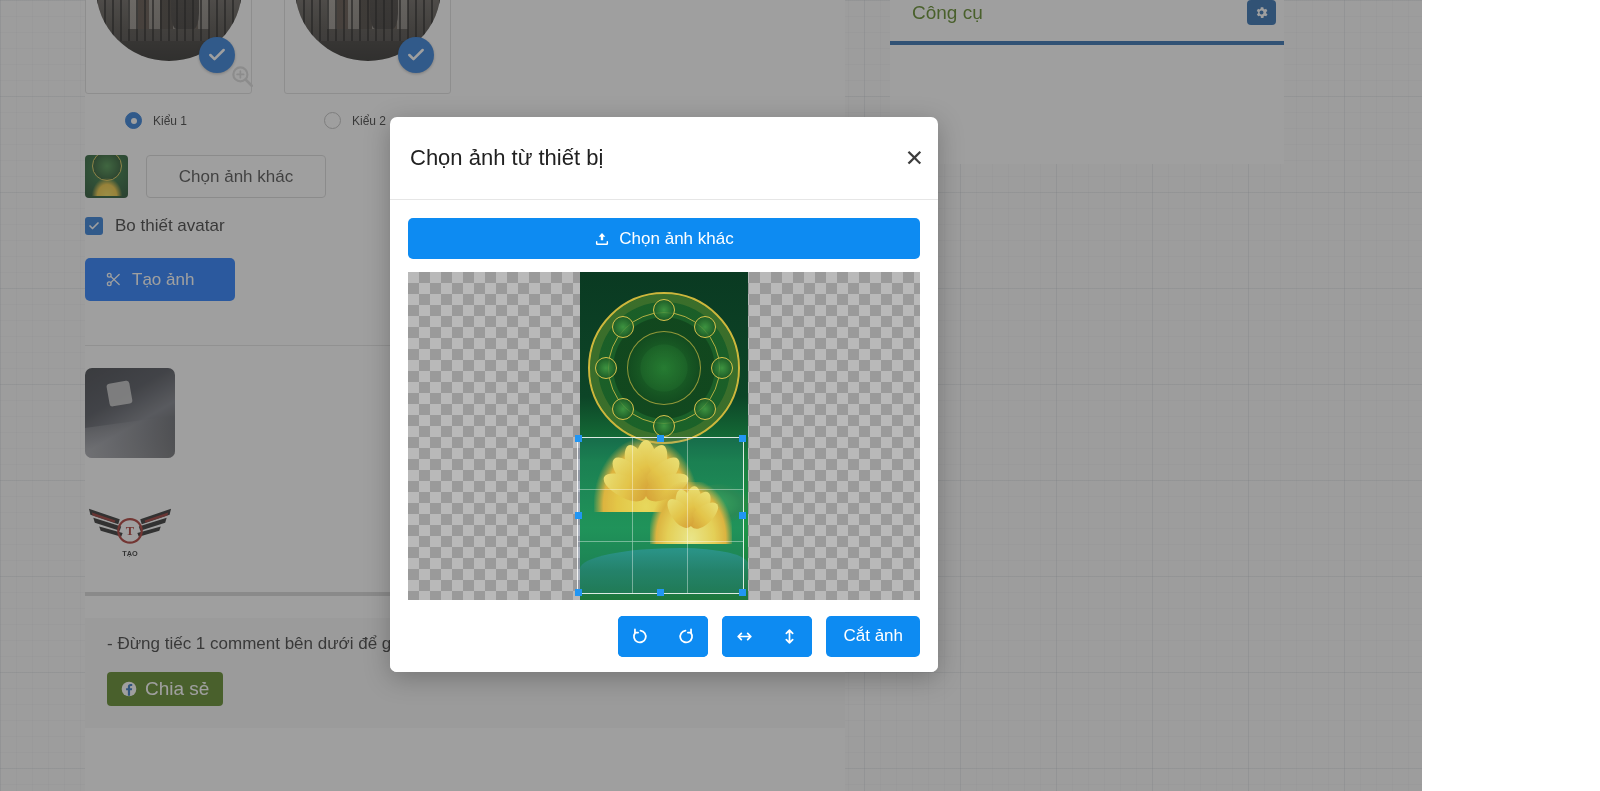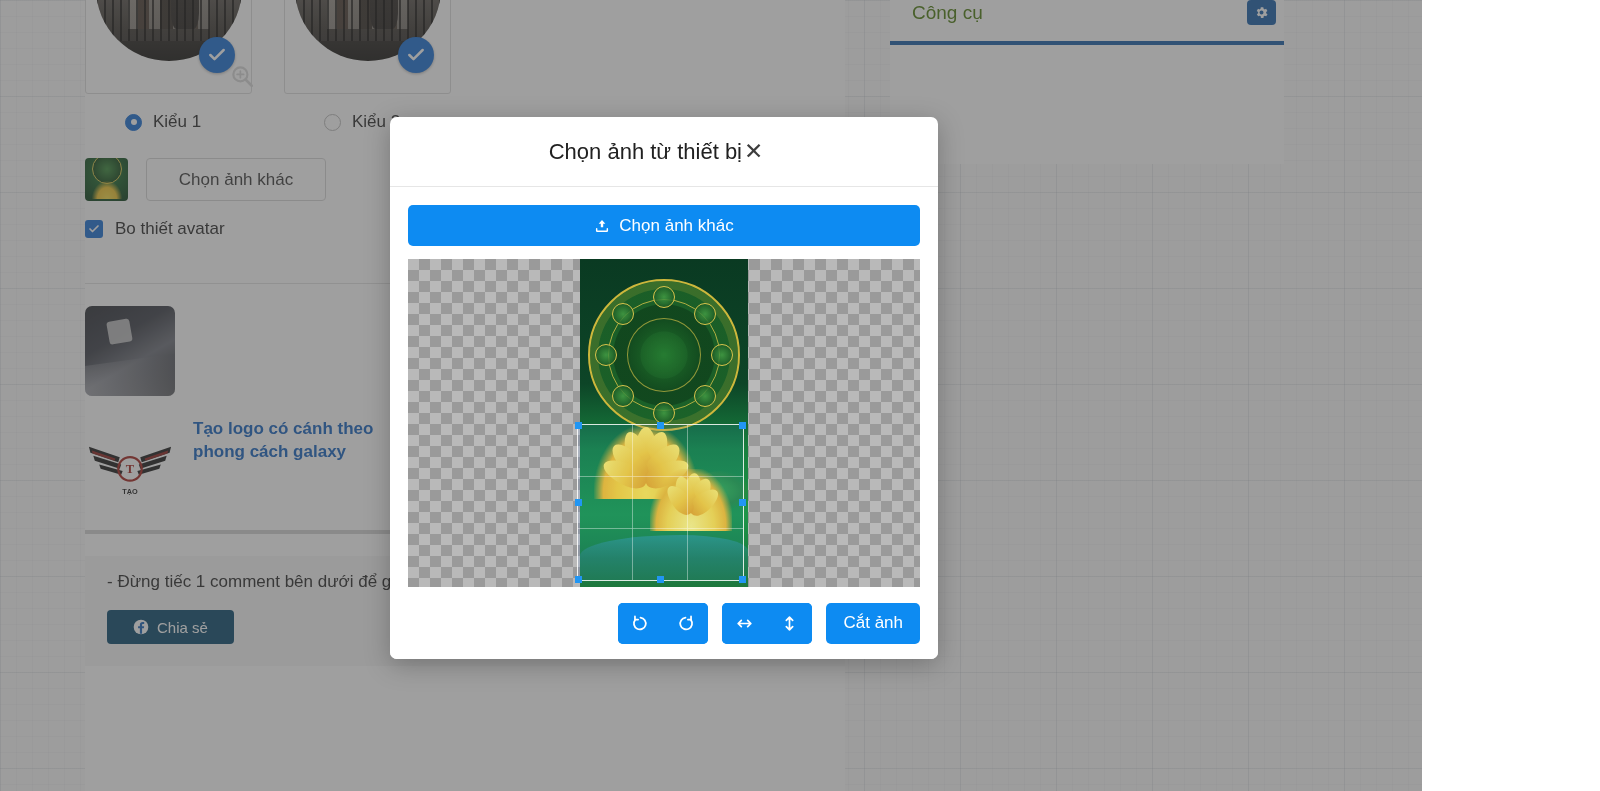--- a/index.html
+++ b/index.html
@@ -141,21 +141,21 @@
     background: #1a6fd4;
   }
   .radio-dot.checked::after {
     content: "";
     position: absolute; left: 50%; top: 50%;
     transform: translate(-50%,-50%);
     width: 6px; height: 6px;
     border-radius: 50%;
     background: #fff;
   }
-  .radio-label { font-size: 17px; color: #2b2b2b; }
+  .radio-label { font-size: 12px; color: #2b2b2b; }
 
   
   .avatar-row {
     display: flex; align-items: center;
     gap: 18px;
     margin: 26px 0 0 0;
   }
   .avatar-thumb {
     width: 43px; height: 43px;
     border-radius: 4px;
@@ -290,26 +290,26 @@
     width: 760px;
   }
   .note-line {
     font-size: 17px;
     color: #2b2b2b;
     margin-bottom: 10px;
   }
   .fb-btn {
     margin-top: 8px;
     height: 34px;
-    padding: 0 26px;
-    background: #0c4a6e;
+    padding: 0 14px;
+    background: #4d7c0f;
     color: #fff;
     border: 0;
     border-radius: 4px;
-    font-size: 15px;
+    font-size: 19px;
     display: inline-flex; align-items: center; gap: 8px;
     cursor: pointer;
     font-family: "Liberation Sans", sans-serif;
   }
   .fb-btn svg { width: 16px; height: 16px; }
 
   
   #side-col {
     position: absolute;
     left: 890px; top: -36px;
@@ -344,23 +344,23 @@
   #modal {
     position: absolute;
     left: 390px; top: 117px;
     width: 548px;
     background: #ffffff;
     border-radius: 7px;
     box-shadow: 0 6px 26px rgba(0,0,0,.25);
     overflow: hidden;
   }
   .modal-head {
-    height: 70px;
-    display: flex; align-items: center; justify-content: center;
-    padding: 0 34px 0 20px;
+    height: 83px;
+    display: flex; align-items: center; justify-content: space-between;
+    padding: 0 12px 0 20px;
     border-bottom: 1px solid #e6e6e6;
   }
   .modal-title {
     font-size: 22px;
     color: #212121;
   }
   .modal-close {
     font-size: 23px;
     color: #3d3d3d;
     background: none; border: 0;
@@ -621,20 +621,28 @@
       <div class="check-row">
         <span class="cbox">
           <svg viewBox="0 0 24 24">
             <path d="M20 6L9 17l-5-5" fill="none" stroke="#fff" stroke-width="3.4" stroke-linecap="round" stroke-linejoin="round"></path>
           </svg>
         </span>
         <span class="check-label">Bo thiết avatar</span>
       </div>
 
       
+      <button class="btn-primary">
+        <svg viewBox="0 0 24 24">
+          <circle cx="6" cy="6" r="2.6" fill="none" stroke="#fff" stroke-width="1.9"></circle>
+          <circle cx="6" cy="18" r="2.6" fill="none" stroke="#fff" stroke-width="1.9"></circle>
+          <path d="M8.1 7.6L20 19M20 5L8.1 16.4" stroke="#fff" stroke-width="1.9" stroke-linecap="round"></path>
+        </svg>
+        <span>Tạo ảnh</span>
+      </button>
 
       <hr class="sep">
 
       
       <div class="rel-list">
 
         <div class="rel-item">
           <div class="rel-thumb a"></div>
         </div>
 
@@ -652,21 +660,20 @@
               <g fill="#a3241f" opacity=".85">
                 <path d="M8 31 L40 42 L39 45 L9 35 Z"></path>
                 <path d="M112 31 L80 42 L81 45 L111 35 Z"></path>
               </g>
               <circle cx="60" cy="56" r="16" fill="none" stroke="#a3241f" stroke-width="3"></circle>
               <text x="60" y="62" font-size="17" font-family="Liberation Serif, serif" text-anchor="middle" fill="#a3241f" font-weight="bold">T</text>
               <text x="60" y="90" font-size="10" font-family="Liberation Sans, sans-serif" text-anchor="middle" fill="#1c1c1c" font-weight="bold">TẠO</text>
               <text x="60" y="90" font-size="10" font-family="Liberation Sans, sans-serif" text-anchor="middle" fill="#1c1c1c" font-weight="bold" opacity="0">.</text>
             </svg>
           </div>
-          <div class="rel-link">Tạo logo có cánh theo phong cách galaxy</div>
         </div>
       </div>
 
       <hr class="sep2">
 
       
       <div class="notes">
         <div class="note-line">- Đừng tiếc 1 comment bên dưới để góp ý hoặc báo lỗi</div>
         <button class="fb-btn">
           <svg viewBox="0 0 24 24">

